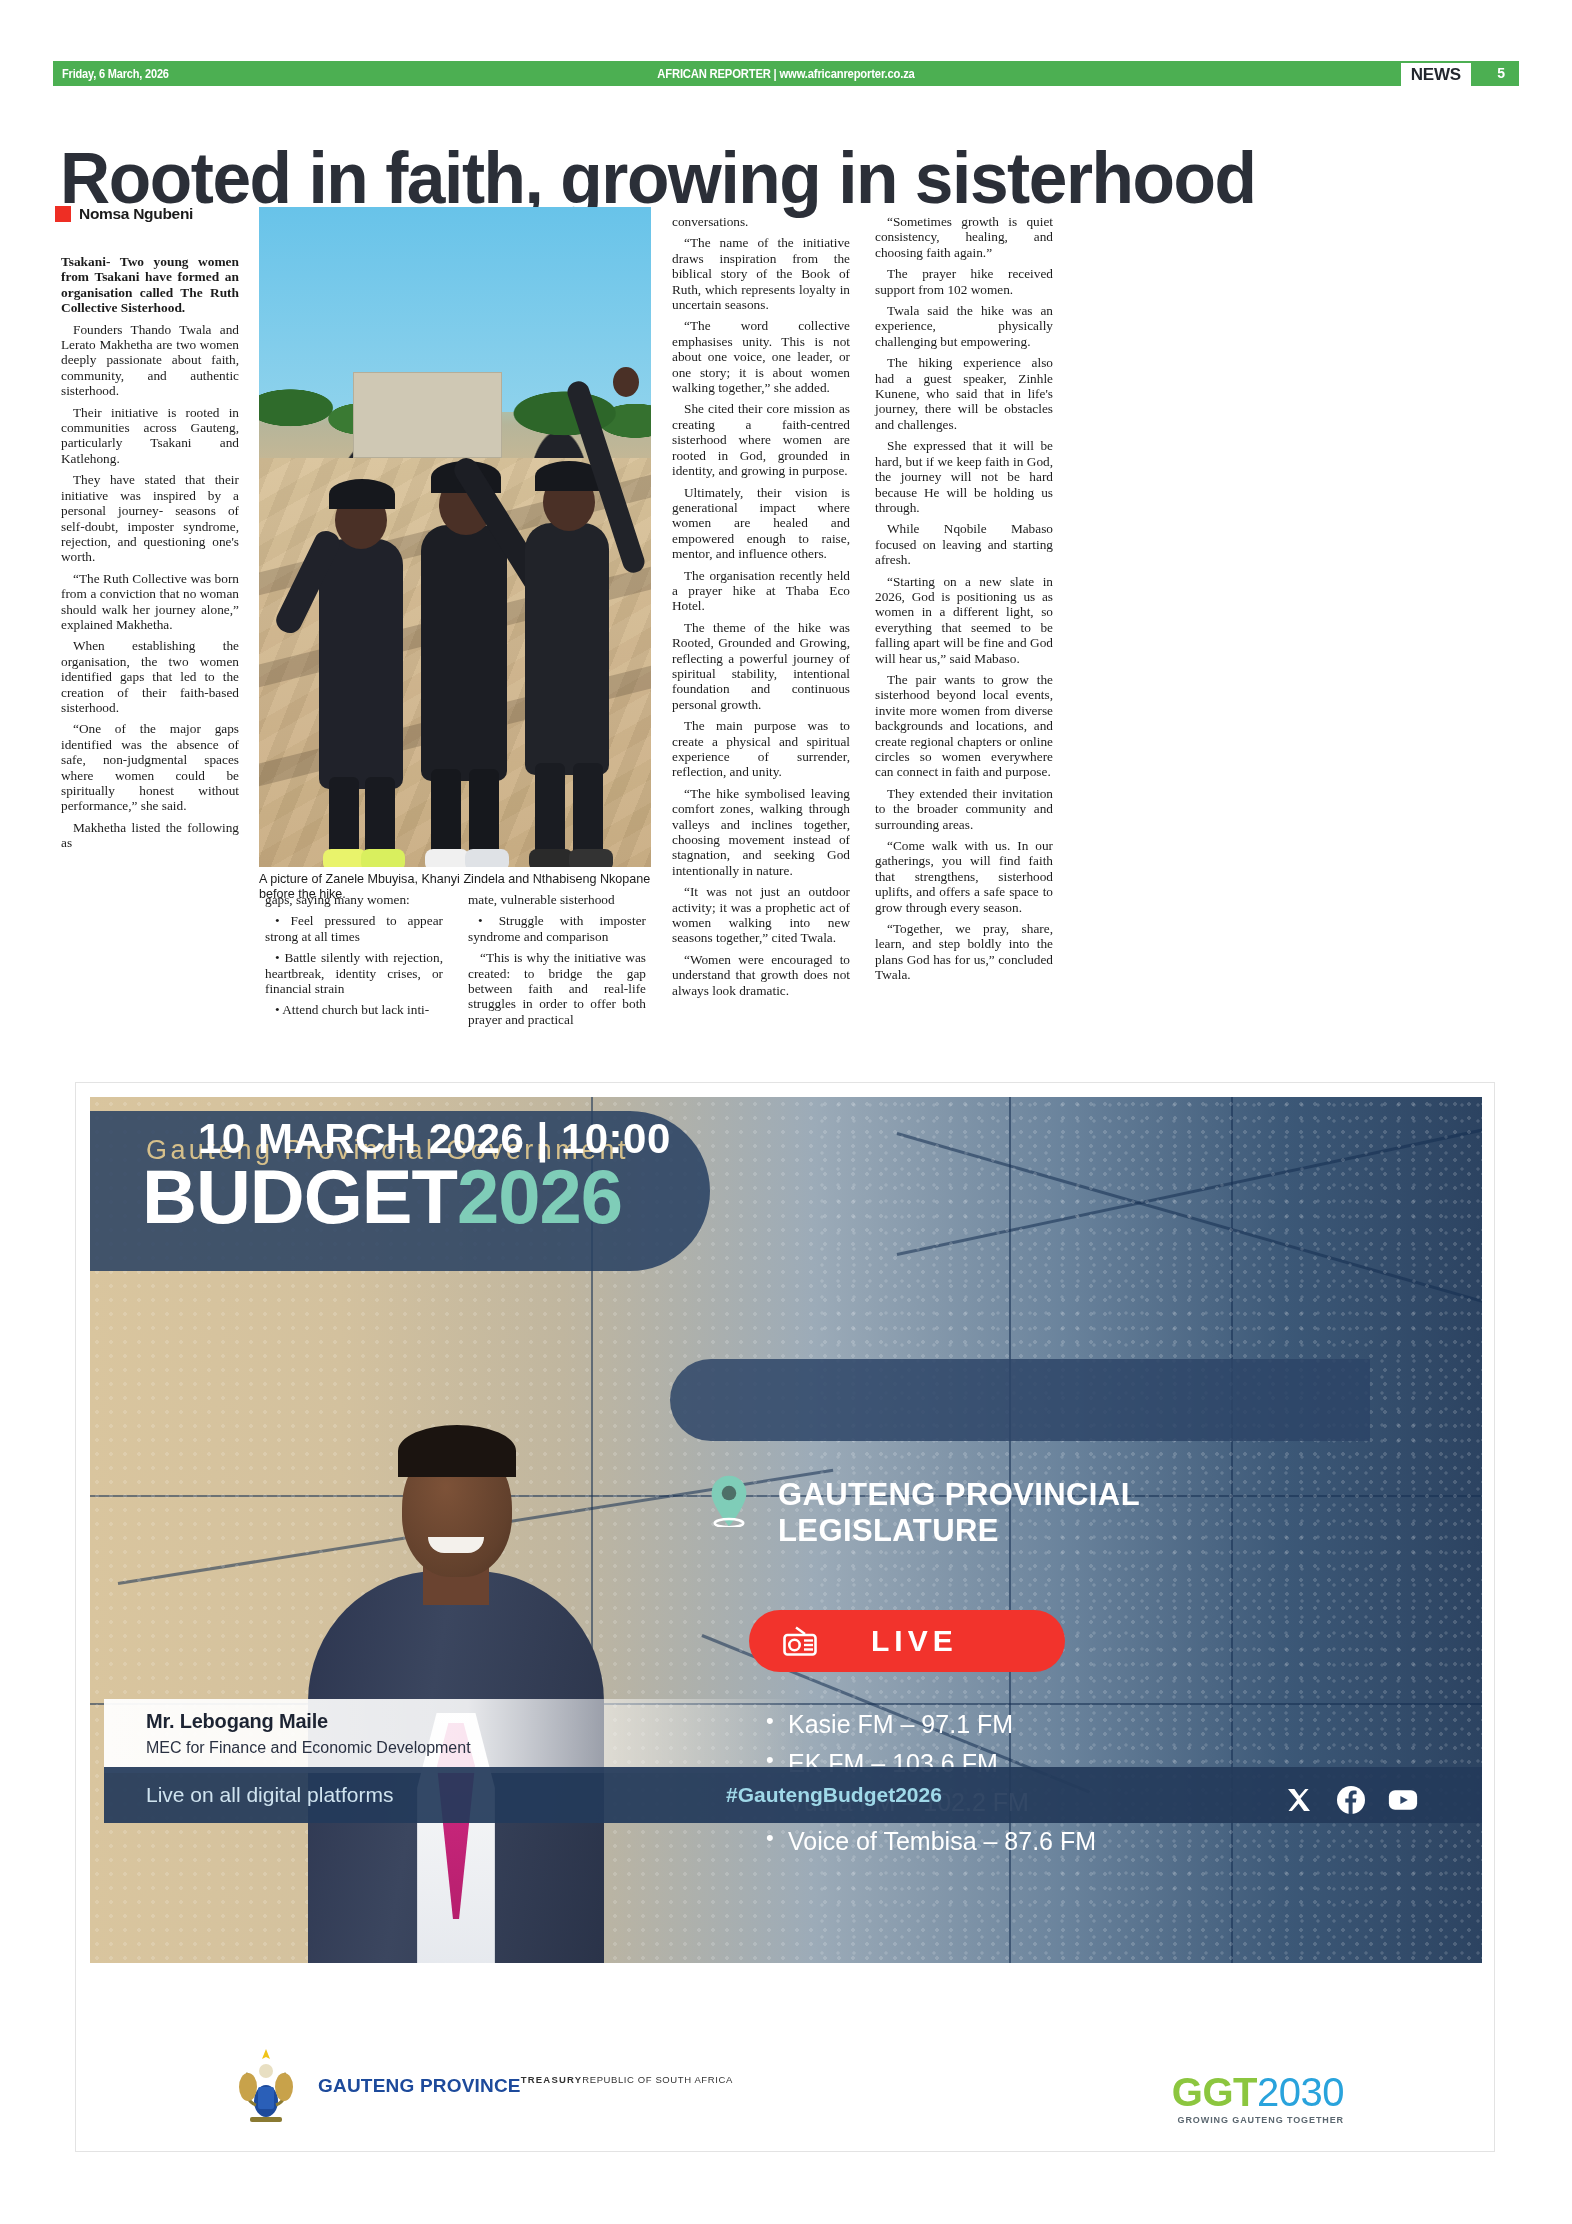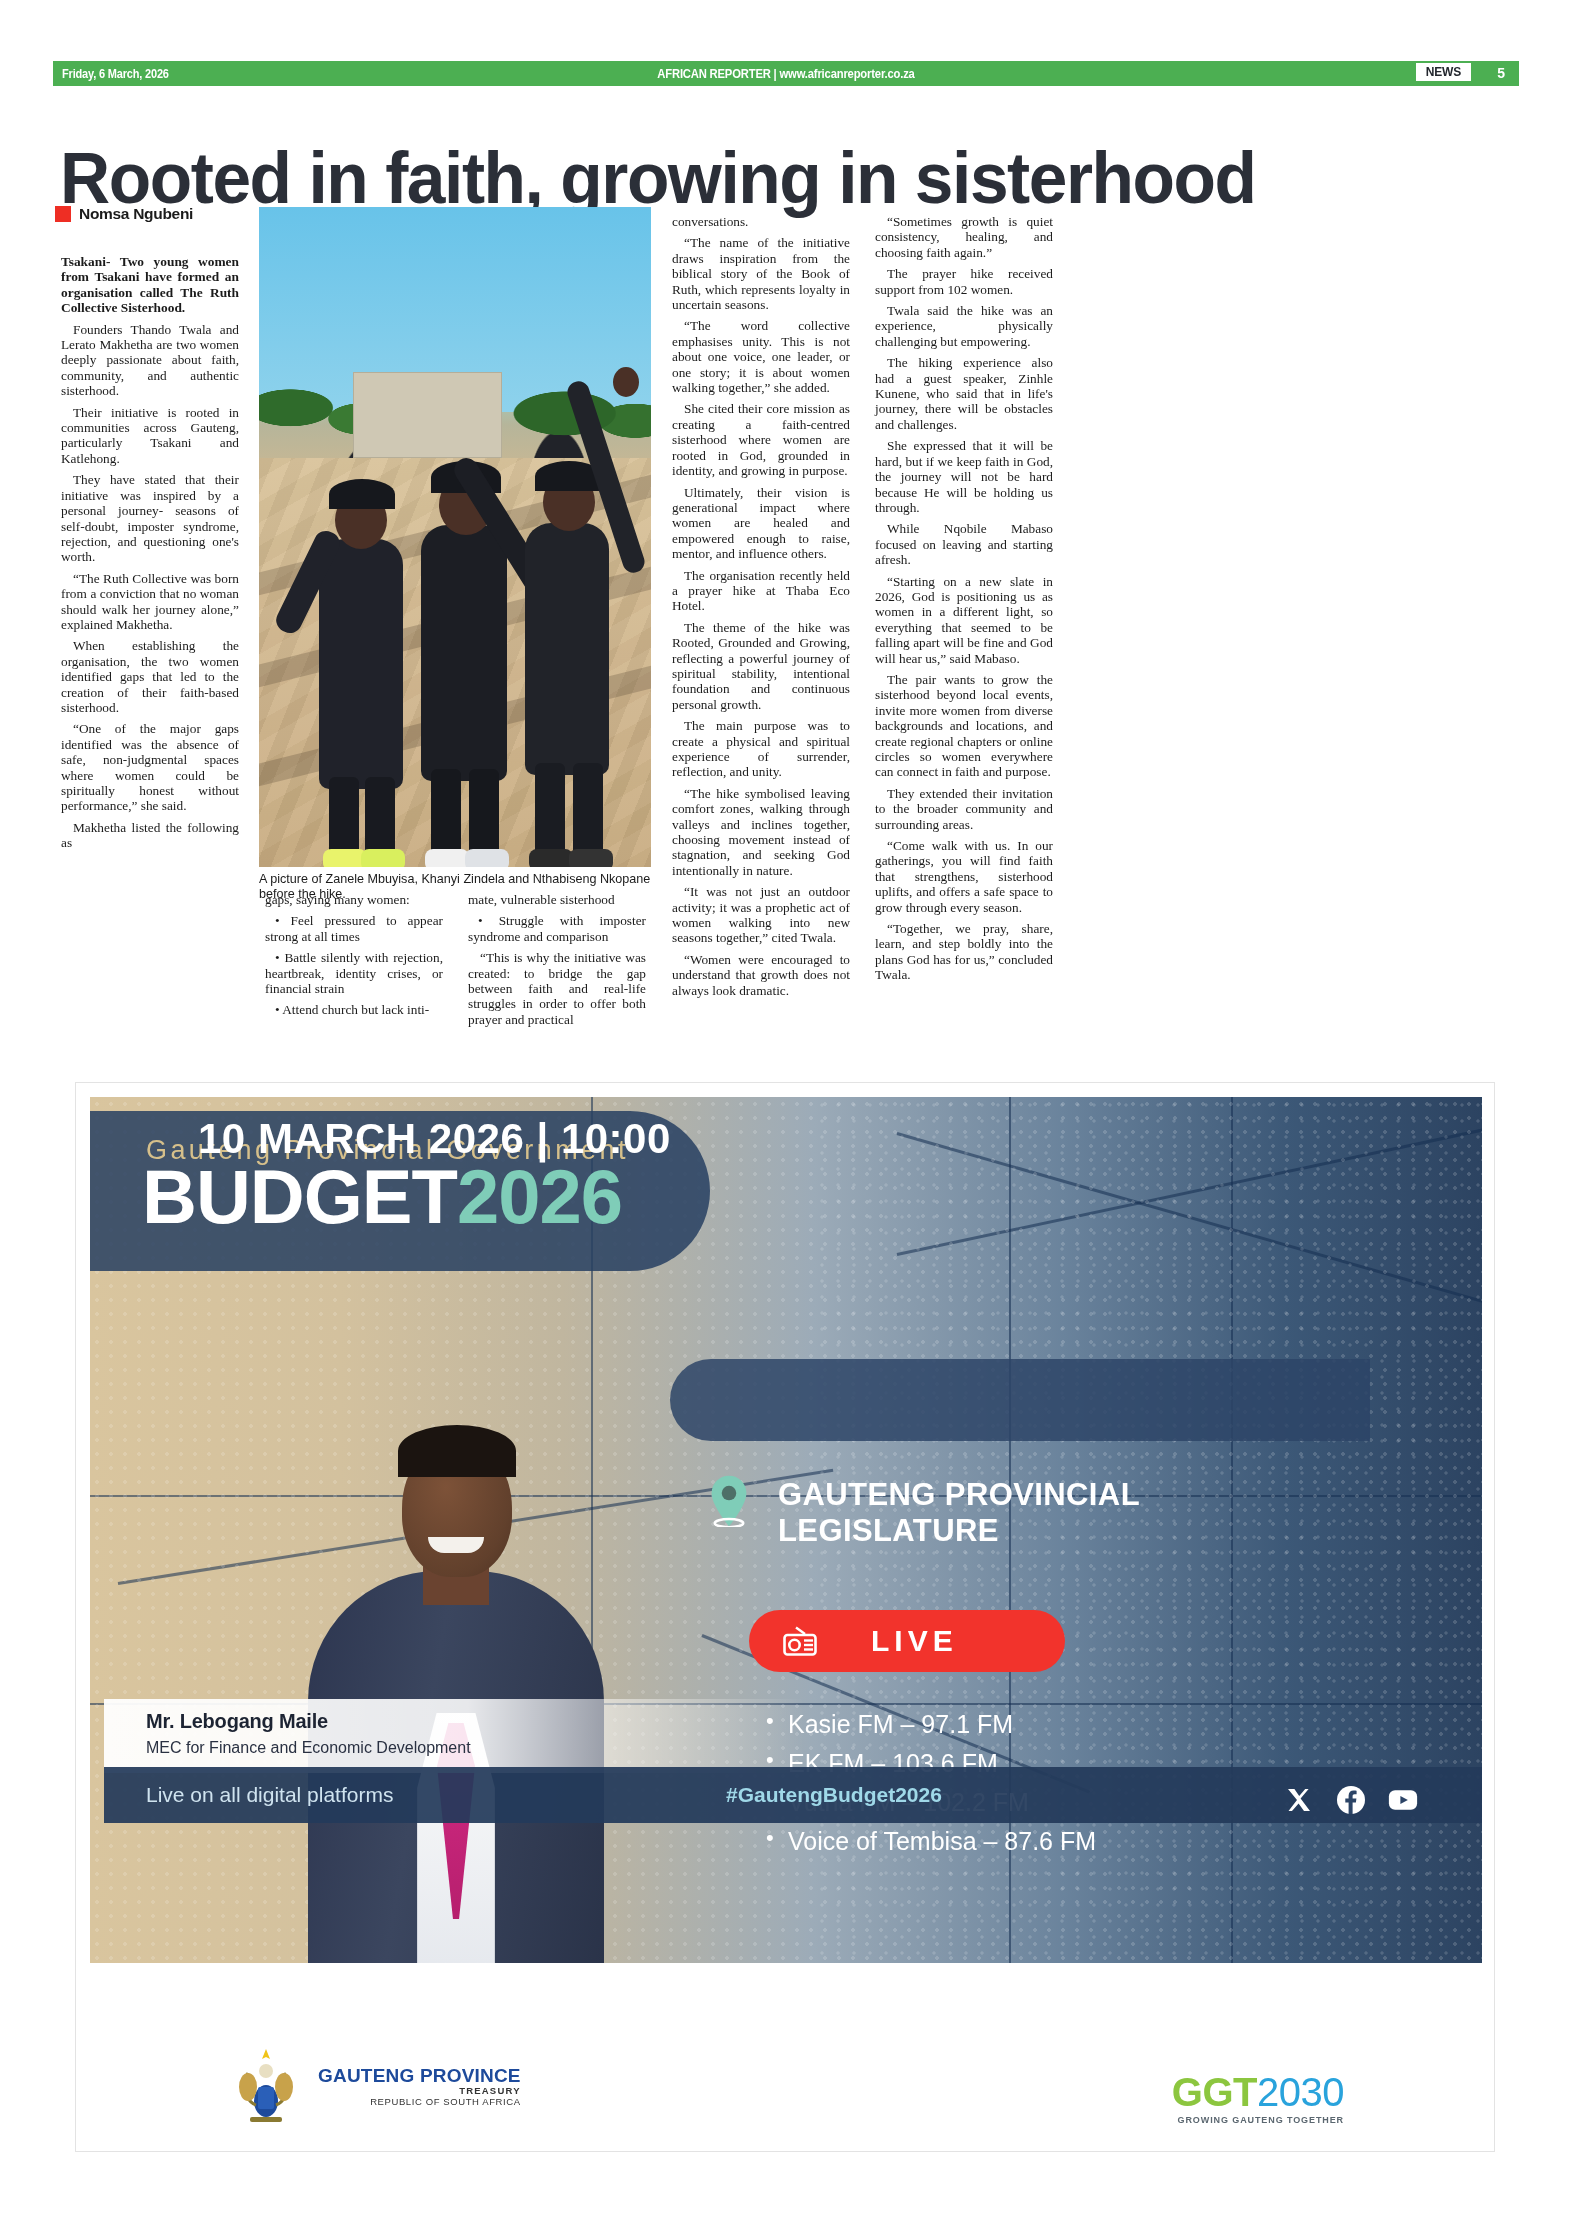--- a/index.html
+++ b/index.html
@@ -30,21 +30,21 @@
     position:absolute; left:0; right:0; text-align:center;
     font-family:"Liberation Sans", sans-serif;
     font-size:12.5px; font-weight:700; color:#ffffff;
     letter-spacing:-0.2px;
   }
   .masthead-center span { display:inline-block; transform:scaleX(0.9); }
   .masthead-section {
     position:absolute; right:48px; top:2px;
     background:#ffffff; color:#23272e;
     font-family:"Liberation Sans", sans-serif;
-    font-size:12px; font-weight:700;
+    font-size:17px; font-weight:700;
     padding:3px 10px 3px 10px; line-height:1;
     letter-spacing:-0.2px;
   }
   .masthead-page {
     position:absolute; right:14px; top:4px;
     font-family:"Liberation Sans", sans-serif;
     font-size:14px; font-weight:700; color:#ffffff;
   }
 
   
@@ -280,21 +280,21 @@
   }
   .ad-social { position:absolute; right:64px; bottom:148px; display:flex; gap:22px; align-items:center; }
   .soc { width:30px; height:30px; }
 
   .ad-bottombar {
     position:absolute; left:14px; bottom:0; width:1392px; height:138px;
     background:#ffffff; display:flex; align-items:center;
   }
   .gp-logo { position:absolute; left:152px; bottom:22px; display:flex; align-items:center; gap:14px; }
   .coat { width:76px; height:86px; }
-  .gp-text { display:flex; flex-direction:column; line-height:1.12;align-items:flex-end; }
+  .gp-text { display:flex; line-height:1.12; }
   .gp-t1 { font-family:"Liberation Sans", sans-serif; font-size:19px; font-weight:700; color:#1d4a9b; letter-spacing:0.2px; }
   .gp-t2 { font-family:"Liberation Sans", sans-serif; font-size:9.5px; font-weight:700; color:#333; letter-spacing:1.2px; }
   .gp-t3 { font-family:"Liberation Sans", sans-serif; font-size:9.5px; font-weight:400; color:#333; letter-spacing:0.6px; }
   .ggt { position:absolute; right:150px; bottom:26px; text-align:right; }
   .ggt-main { font-family:"Liberation Sans", sans-serif; font-size:40px; font-weight:700; letter-spacing:-0.5px; }
   .ggt-main .a { color:#8cc63f; }
   .ggt-main .b { color:#29a3dc; font-weight:400; }
   .ggt-sub { font-family:"Liberation Sans", sans-serif; font-size:9px; font-weight:700; color:#5b6770; letter-spacing:0.9px; }
 </style>
 </head>

